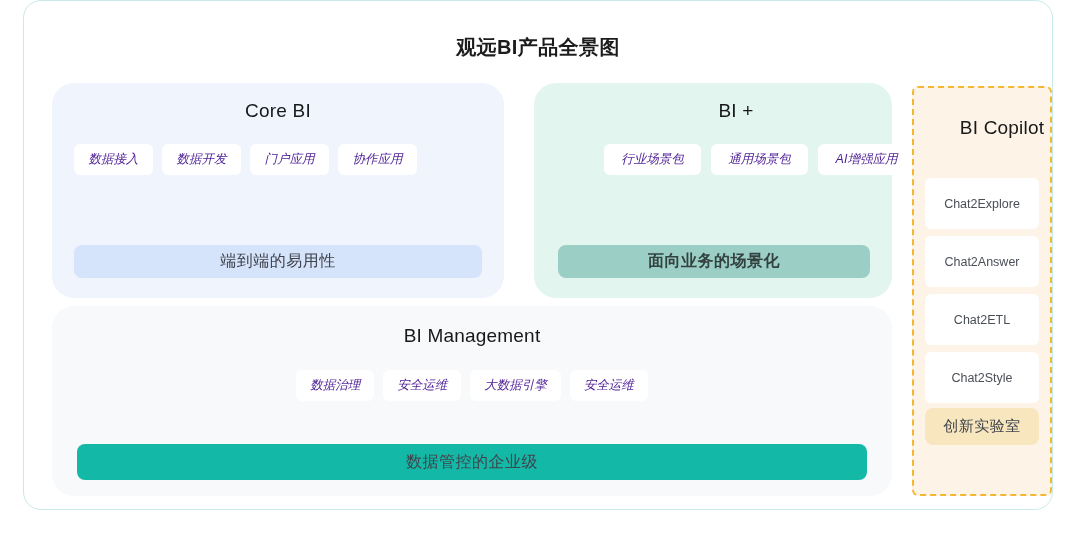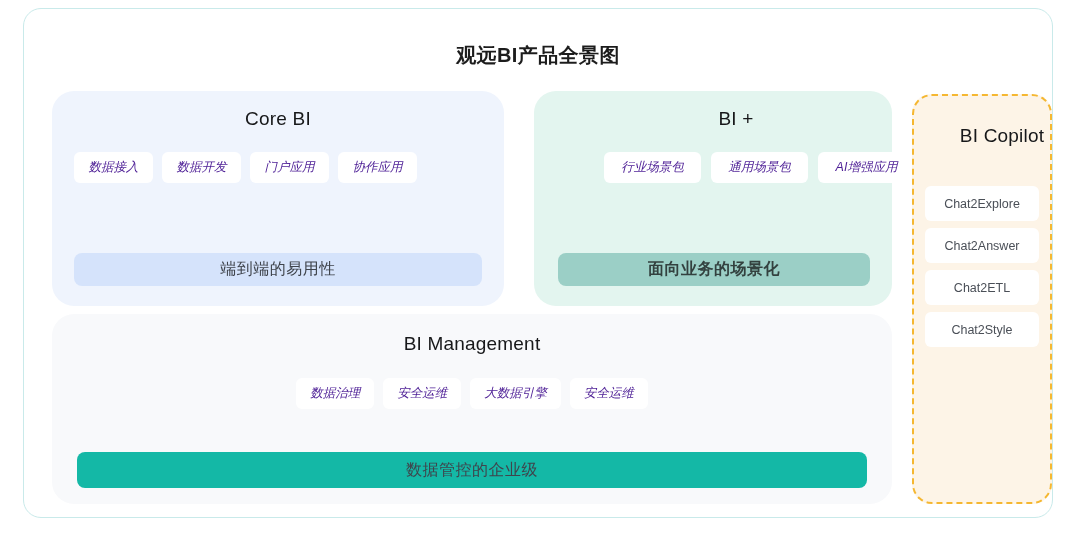--- a/index.html
+++ b/index.html
@@ -10,21 +10,21 @@
   body {
     width: 1080px;
     height: 536px;
     font-family: "Liberation Sans", "DejaVu Sans", sans-serif;
     overflow: hidden;
   }
 
   .frame {
     position: absolute;
     left: 23px;
-    top: 8px;
+    top: 0;
     width: 1030px;
     height: 510px;
     box-sizing: border-box;
     border: 1.5px solid #c9eaea;
     border-radius: 18px;
     background: #ffffff;
   }
 
   .page-title {
     position: absolute;
@@ -166,39 +166,39 @@
   }
 
   
   #copilot-panel {
     left: 888px;
     top: 85px;
     width: 140px;
     height: 410px;
     background: #fdf4e7;
     border: 2px dashed #f5b731;
-    border-radius: 20px;
+    border-radius: 6px;
     padding-left: 40px;
   }
   #copilot-panel .panel-title {
     margin-top: 29px;
     font-size: 19px;
     font-weight: 500;
   }
   .copilot-list {
     position: absolute;
     left: 11px;
     top: 90px;
     width: 114px;
     display: flex;
     flex-direction: column;
     gap: 7px;
   }
   .copilot-item {
-    height: 35px;
+    height: 51px;
     background: #ffffff;
     border-radius: 6px;
     display: flex;
     align-items: center;
     justify-content: center;
     font-size: 12.5px;
     color: #4a4f57;
   }
   #copilot-panel .footer-bar {
     left: 11px;
@@ -250,15 +250,16 @@
   </div>
 
   <div class="panel" id="copilot-panel">
     <div class="panel-title">BI Copilot</div>
     <div class="copilot-list">
       <div class="copilot-item">Chat2Explore</div>
       <div class="copilot-item">Chat2Answer</div>
       <div class="copilot-item">Chat2ETL</div>
       <div class="copilot-item">Chat2Style</div>
     </div>
+    <div class="footer-bar">创新实验室</div>
   </div>
 
 </div>
 
 </body></html>

